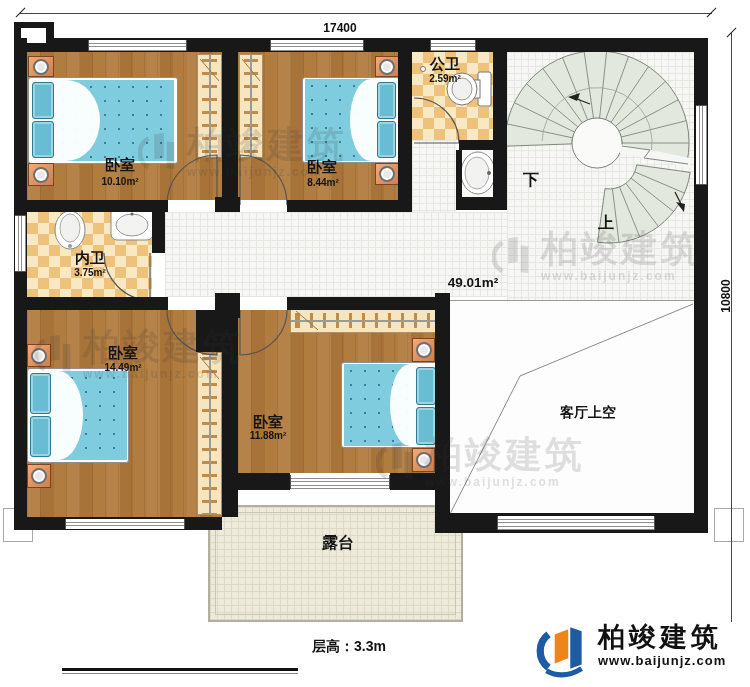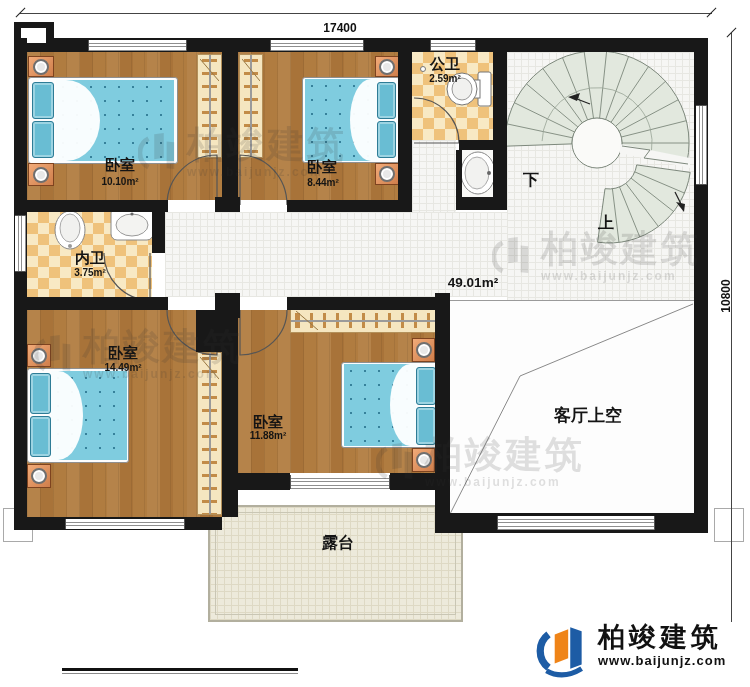--- a/index.html
+++ b/index.html
@@ -255,21 +255,21 @@
   <div class="rarea" style="left:288px;top:177px;width:70px;">8.44m²</div>
   <div class="rname" style="left:413px;top:56px;width:64px;">公卫</div>
   <div class="rarea" style="left:411px;top:73px;width:68px;">2.59m²</div>
   <div class="rname" style="left:60px;top:250px;width:60px;">内卫</div>
   <div class="rarea" style="left:56px;top:267px;width:68px;">3.75m²</div>
   <div class="rarea" style="left:423px;top:244px;width:100px;font-size:13.5px;margin-top:32px;">49.01m²</div>
   <div class="rname" style="left:93px;top:345px;width:60px;">卧室</div>
   <div class="rarea" style="left:88px;top:362px;width:70px;">14.49m²</div>
   <div class="rname" style="left:238px;top:414px;width:60px;">卧室</div>
   <div class="rarea" style="left:233px;top:430px;width:70px;">11.88m²</div>
-  <div class="biglabel" style="left:528px;top:404px;width:120px;font-size:17px;">客厅上空</div>
+  <div class="biglabel" style="left:528px;top:404px;width:120px;font-size:14px;">客厅上空</div>
   <div class="biglabel" style="left:306px;top:533px;width:64px;font-size:16px;">露台</div>
   <div class="biglabel" style="left:518px;top:170px;width:26px;font-size:16px;">下</div>
   <div class="biglabel" style="left:593px;top:213px;width:26px;font-size:16px;">上</div>
 
   <div class="wm" style="left:138px;top:126px;">
     <svg width="42" height="48" viewBox="0 0 44 48">
         <path d="M11 42 A17 17 0 0 1 11 12" stroke="#333" stroke-width="5" fill="none"></path>
         <rect x="17" y="10" width="10" height="26" fill="#333" transform="skewY(-8)"></rect>
         <rect x="30" y="12" width="8" height="28" fill="#333" transform="skewY(6)"></rect>
       </svg>
@@ -318,20 +318,21 @@
   <div class="dimtext" style="left:300px;top:21px;width:80px;">17400</div>
   <div class="dimline-v" style="left:731px;top:33px;height:627px;"></div>
   <div class="tick" style="left:725px;top:32px;"></div>
   <div class="tick" style="left:725px;top:658px;"></div>
   <div class="dimtext" style="left:696px;top:289px;width:60px;transform:rotate(-90deg);">10800</div>
 
   <div class="caption">
     <div class="cap-ul1"></div>
     <div class="cap-ul2"></div>
     <div class="cap-info">
+      <div><span>层高：</span><span>3.3m</span></div>
     </div>
     <div class="brand">
       <svg width="58" height="56" viewBox="0 0 56 54">
         <path d="M14 44 A20 20 0 0 1 14 12" stroke="#1d5ca5" stroke-width="7" fill="none"></path>
         <polygon points="20,12 33,7 33,35 20,40" fill="#ef8418"></polygon>
         <polygon points="35,5 46,9 46,41 35,45" fill="#1d5ca5"></polygon>
         <path d="M12 47 Q28 56 46 45" stroke="#1d5ca5" stroke-width="5" fill="none"></path>
       </svg>
       <div class="brand-text">
         <div class="brand-cn">柏竣建筑</div>

